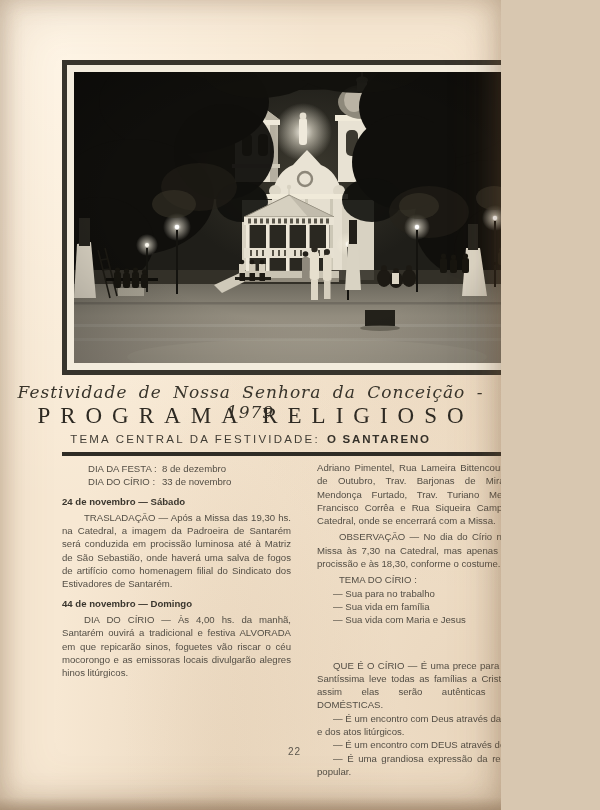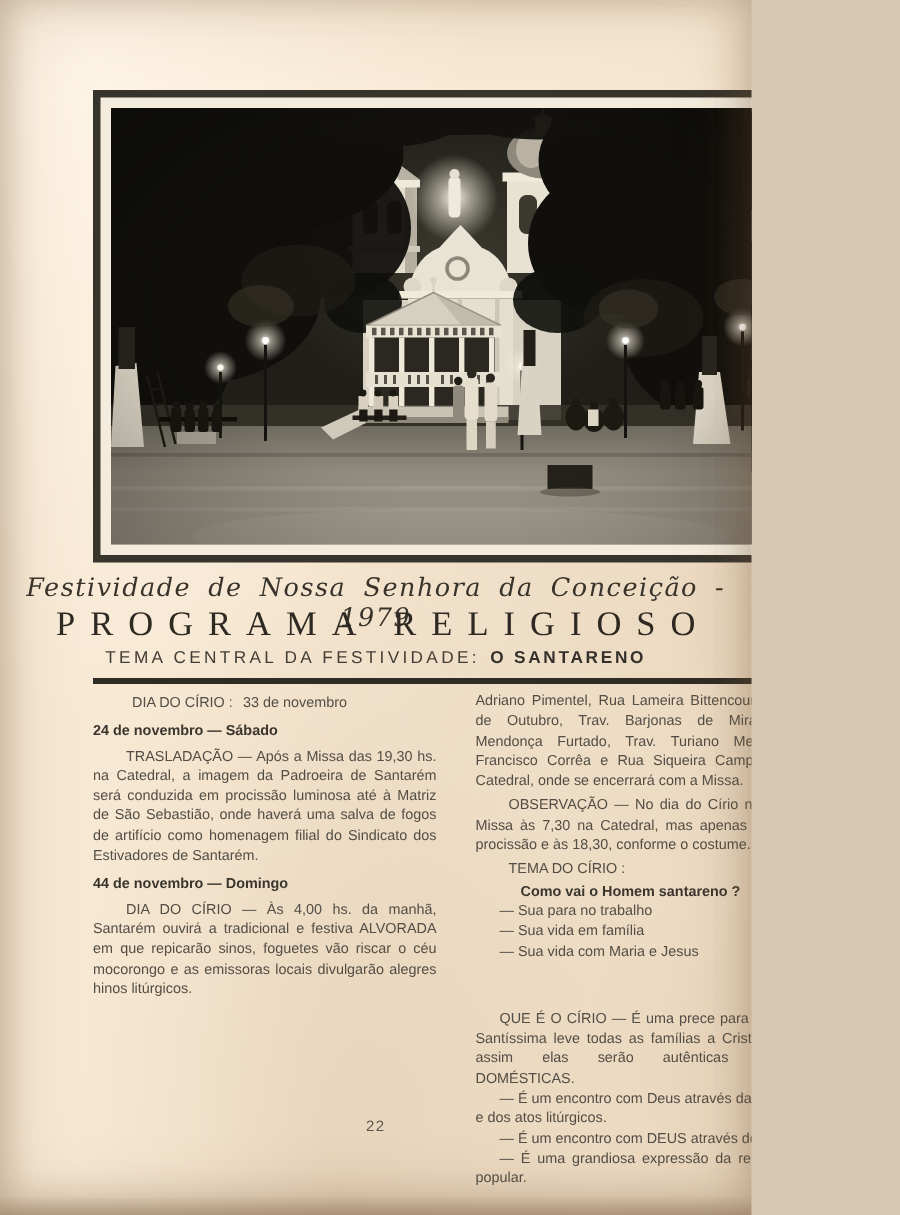--- a/index.html
+++ b/index.html
@@ -46,21 +46,21 @@
   .col p.dash{text-indent:16px;margin:0;}
   .day-heading{font-weight:bold;color:#3a362e;margin:6px 0 3px;text-align:left;}
   .schedule{margin:1px 0 4px 26px;}
   .schedule-row{display:flex;}
   .schedule-row .lab{width:74px;}
   .tema-label{margin:1px 0 0;text-indent:22px;text-align:left;}
   .tema-q{font-weight:bold;color:#3a362e;margin:1px 0 0 30px;text-align:left;}
   .sub-item{margin:0 0 0 16px;text-align:left;}
 
   .page-number{position:absolute;left:0;top:746px;width:100%;text-align:center;
-    font-size:10px;color:#5a554c;letter-spacing:1px;}
+    font-size:10px;color:#5a554c;letter-spacing:1px;padding-left:44px;}
 </style>
 </head>
 <body>
 
 <div class="page">
 
   <div class="photo-frame">
     <svg viewBox="0 0 467 291" xmlns="http://www.w3.org/2000/svg">
       <defs>
         <radialGradient id="gHalo">
@@ -350,35 +350,38 @@
   <div class="main-title">PROGRAMA RELIGIOSO</div>
   <div class="theme-line">
     <span>TEMA CENTRAL DA FESTIVIDADE:</span><b>O SANTARENO</b>
   </div>
   <div class="rule"></div>
 
   <div class="columns">
     <div class="col">
       <div class="schedule">
         <div class="schedule-row">
+          <span class="lab">DIA DA FESTA :</span>
+          <span>8 de dezembro</span>
+        </div>
+        <div class="schedule-row">
           <span class="lab">DIA DO CÍRIO :</span>
           <span>33 de novembro</span>
         </div>
       </div>
       <div class="day-heading">24 de novembro — Sábado</div>
       <p>TRASLADAÇÃO — Após a Missa das 19,30 hs. na Catedral, a imagem da Padroeira de Santarém será conduzida em procissão luminosa até à Matriz de São Sebastião, onde haverá uma salva de fogos de artifício como homenagem filial do Sindicato dos Estivadores de Santarém.</p>
       <div class="day-heading">44 de novembro — Domingo</div>
       <p>DIA DO CÍRIO — Às 4,00 hs. da manhã, Santarém ouvirá a tradicional e festiva ALVORADA em que repicarão sinos, foguetes vão riscar o céu mocorongo e as emissoras locais divulgarão alegres hinos litúrgicos.</p>
     </div>
 
     <div class="col">
       <p class="noindent" style="margin-top:0">Adriano Pimentel, Rua Lameira Bittencourt, Rua 24 de Outubro, Trav. Barjonas de Miranda, Av. Mendonça Furtado, Trav. Turiano Meira, Trav. Francisco Corrêa e Rua Siqueira Campos, até à Catedral, onde se encerrará com a Missa.</p>
       <p>OBSERVAÇÃO — No dia do Círio não haverá Missa às 7,30 na Catedral, mas apenas no fim da procissão e às 18,30, conforme o costume.</p>
       <p class="tema-label">TEMA DO CÍRIO :</p>
-      <div class="tema-q">Como vai o Homem santareno ?</div>
       <div class="sub-item">— Sua para no trabalho</div>
       <div class="sub-item">— Sua vida em família</div>
       <div class="sub-item">— Sua vida com Maria e Jesus</div>
       <p class="noindent" style="text-indent:16px">QUE É O CÍRIO — É uma prece para que Maria Santíssima leve todas as famílias a Cristo, pois só assim elas serão autênticas IGREJAS DOMÉSTICAS.</p>
       <p class="dash">— É um encontro com Deus através das romarias e dos atos litúrgicos.</p>
       <p class="dash">— É um encontro com DEUS através de MARIA.</p>
       <p class="dash">— É uma grandiosa expressão da religiosidade popular.</p>
     </div>
   </div>
 

